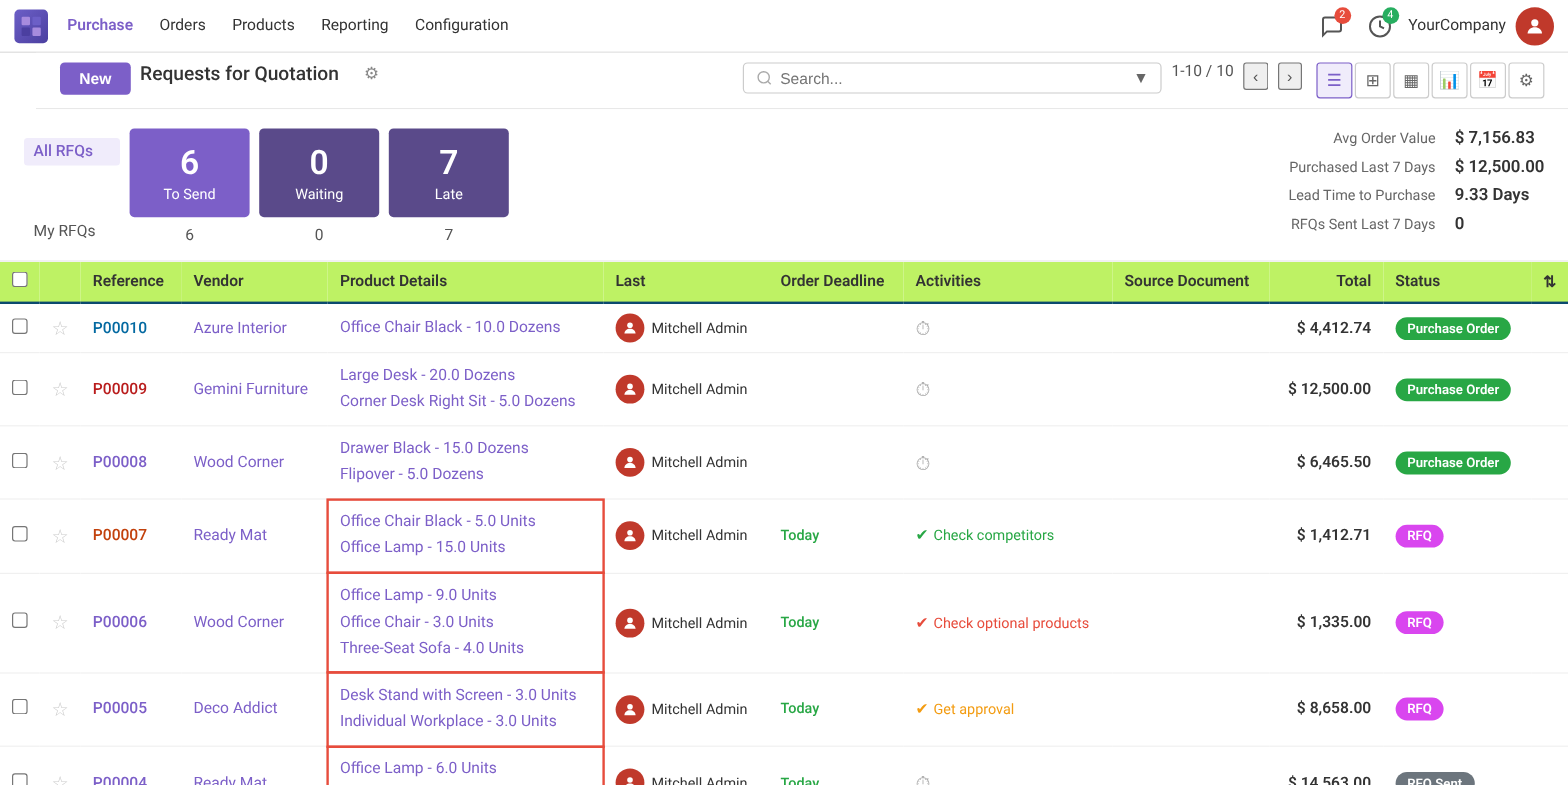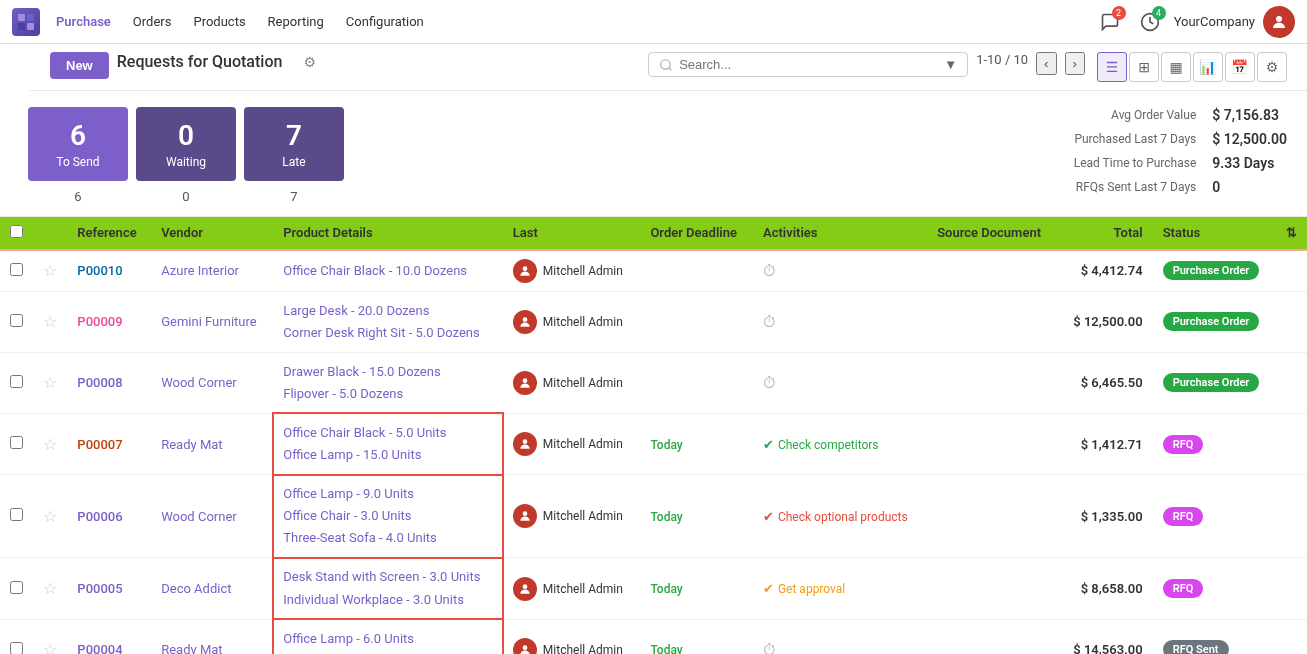--- a/index.html
+++ b/index.html
@@ -10,38 +10,38 @@
     .topnav-item.active { color: #7c5fc8; font-weight: 600; }
     .topnav-right { margin-left: auto; display: flex; align-items: center; gap: 8px; }
     .nav-icon-btn { position: relative; width: 32px; height: 32px; display: flex; align-items: center; justify-content: center; cursor: pointer; }
     .nav-badge { position: absolute; top: 0; right: 0; background: #e74c3c; color: white; font-size: 9px; width: 14px; height: 14px; border-radius: 50%; display: flex; align-items: center; justify-content: center; }
     .nav-badge.green { background: #27ae60; }
     .avatar { width: 32px; height: 32px; border-radius: 50%; background: #c0392b; display: flex; align-items: center; justify-content: center; color: white; font-size: 12px; cursor: pointer; }
     .company-name { font-size: 13px; cursor: pointer; }
     .btn-new { background: #7c5fc8; color: white; border: none; padding: 6px 16px; border-radius: 4px; font-size: 13px; font-weight: 600; cursor: pointer; }
     .breadcrumb-title { font-size: 16px; font-weight: 500; color: #333; display: flex; align-items: center; gap: 21px; }
     .gear-icon { color: #888; cursor: pointer; font-size: 14px; }
-    .search-box { margin-left: auto; display: flex; align-items: center; border: 1px solid #ccc; border-radius: 4px; padding: 4px 10px; width: 320px; gap: 6px; }
+    .search-box { margin-left: auto; display: flex; align-items: center; border: 1px solid #ccc; border-radius: 4px; padding: 4px 10px; width: 349px; gap: 6px; }
     .search-box input { border: none; outline: none; flex: 1; font-size: 13px; }
     .search-dropdown-arrow { cursor: pointer; color: #666; }
     .pagination { display: flex; align-items: center; gap: 4px; font-size: 13px; color: #555; white-space: nowrap; }
     .pag-btn { padding: 2px 6px; cursor: pointer; color: #555; }
     .view-icons { display: flex; gap: 2px; margin-left: 4px; }
     .view-btn { width: 30px; height: 30px; border: 1px solid #ccc; border-radius: 3px; display: flex; align-items: center; justify-content: center; cursor: pointer; color: #666; font-size: 14px; }
     .view-btn.active { border-color: #7c5fc8; background: #f0ecfb; color: #7c5fc8; }
     .stats-filter-item { padding: 4px 8px; cursor: pointer; font-size: 13px; color: #555; border-radius: 3px; }
     .stats-filter-item.active { background: #f0ecfb; color: #7c5fc8; font-weight: 500; }
     .stat-card { padding: 12px 20px; border-radius: 4px; text-align: center; min-width: 100px; cursor: pointer; }
     .stat-card.purple { background: #7c5fc8; color: white; }
     .stat-card.dark { background: #5a4a8a; color: white; }
     .stat-card-num { font-size: 28px; font-weight: 600; line-height: 1.2; }
     .stat-card-label { font-size: 12px; margin-top: 2px; }
     .my-rfqs-val { min-width: 100px; text-align: center; font-size: 13px; color: #555; padding: 0 20px; }
     table { width: 100%; border-collapse: collapse; font-size: 13px; }
-    thead th { padding: 8px 10px; text-align: left; font-weight: 600; color: #333; border-bottom: 2px solid #fca5a5; white-space: nowrap; background: #84cc16; }
+    thead th { padding: 8px 10px; text-align: left; font-weight: 600; color: #333; border-bottom: 2px solid #0c4a6e; white-space: nowrap; background: #bef264; }
     tbody tr { border-bottom: 1px solid #f0f0f0; }
     td { padding: 8px 10px; vertical-align: middle; color: #333; }
     .status-badge { display: inline-block; padding: 3px 10px; border-radius: 20px; font-size: 11px; font-weight: 600; white-space: nowrap; }
     .badge-po { background: #28a745; color: white; }
     .badge-rfq { background: #d946ef; color: white; }
     .badge-rfq-sent { background: #6c757d; color: white; }
 
     
     ::-webkit-scrollbar { width: 8px; }
     ::-webkit-scrollbar-track { background: #f5f5f5; }
@@ -120,20 +120,24 @@
       <div class="view-btn">📊</div>
       <div class="view-btn">📅</div>
       <div class="view-btn">⚙</div>
     </div>
   </div>
 
   <div class="content-area">
 
     <div style="display:flex;align-items:flex-start;padding:16px 20px 12px;border-bottom:1px solid #e8e8e8;gap:0;background:#fff;">
 
+      <div style="display:flex;flex-direction:column;gap:4px;min-width:80px;padding-top:8px;">
+        <div class="stats-filter-item active">All RFQs</div>
+        <div class="stats-filter-item" style="margin-top:40px;">My RFQs</div>
+      </div>
 
       <div style="display:flex;flex-direction:column;gap:4px;margin-left:8px;">
         <div style="display:flex;gap:8px;">
           <div class="stat-card purple">
             <div class="stat-card-num">6</div>
             <div class="stat-card-label">To Send</div>
           </div>
           <div class="stat-card dark">
             <div class="stat-card-num">0</div>
             <div class="stat-card-label">Waiting</div>
@@ -201,21 +205,21 @@
               <td></td>
               <td><span style="color:#aaa;font-size:16px;">⏱</span></td>
               <td></td>
               <td style="font-weight: 600; text-align: right; white-space: nowrap;">$ 4,412.74</td>
               <td><span class="status-badge badge-po">Purchase Order</span></td>
               <td></td>
             </tr>
             <tr>
               <td><input type="checkbox" style=""></td>
               <td style="cursor: pointer; color: rgb(204, 204, 204); font-size: 16px;">☆</td>
-              <td style="color: #ec4899; font-weight: 500; cursor: pointer;">P00009</td>
+              <td style="color: #b91c1c; font-weight: 500; cursor: pointer;">P00009</td>
               <td style="color: rgb(124, 95, 200); cursor: pointer;">Gemini Furniture</td>
               <td style="color: rgb(124, 95, 200); cursor: pointer; line-height: 1.7;">Large Desk - 20.0 Dozens<br>Corner Desk Right Sit - 5.0 Dozens</td>
               <td>
                 <div style="display:flex;align-items:center;gap:6px;">
                   <div style="width:24px;height:24px;border-radius:50%;background:#c0392b;display:flex;align-items:center;justify-content:center;color:white;font-size:10px;flex-shrink:0;">
                     <svg width="14" height="14" viewBox="0 0 24 24" fill="white">
                       <circle cx="12" cy="8" r="4"></circle>
                       <path d="M4 20c0-4 3.6-7 8-7s8 3 8 7"></path>
                     </svg>
                   </div>

